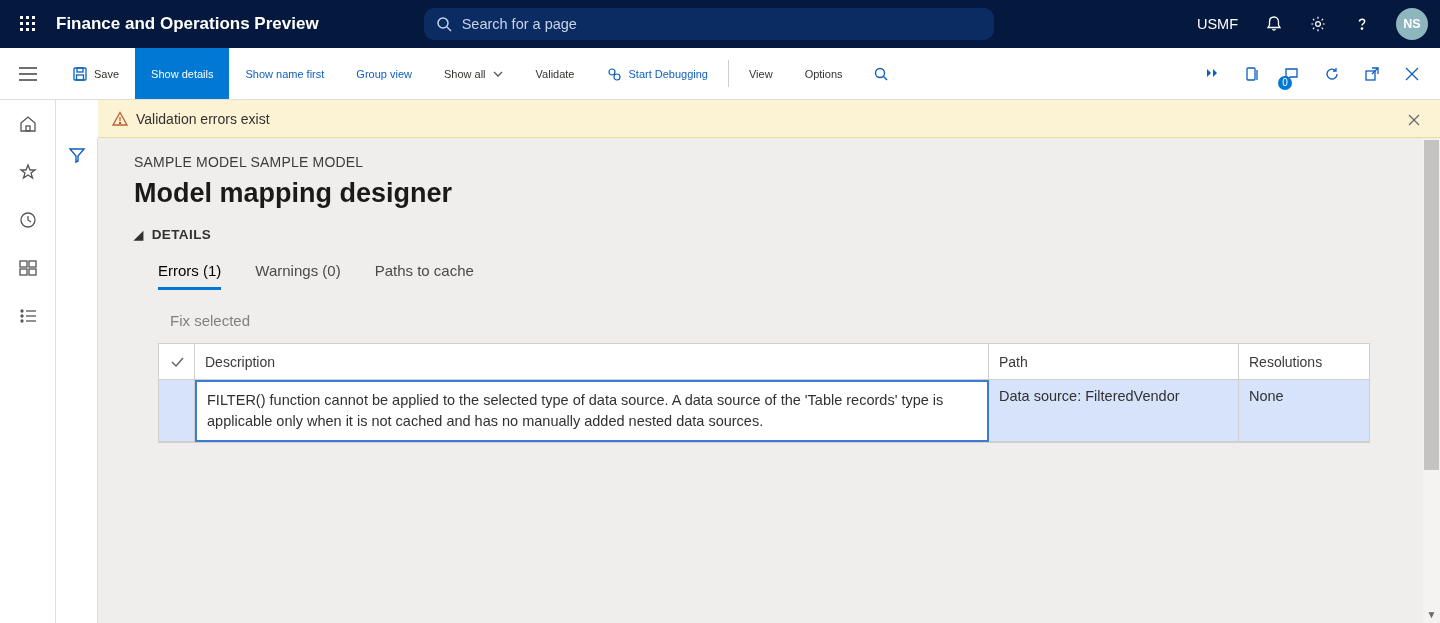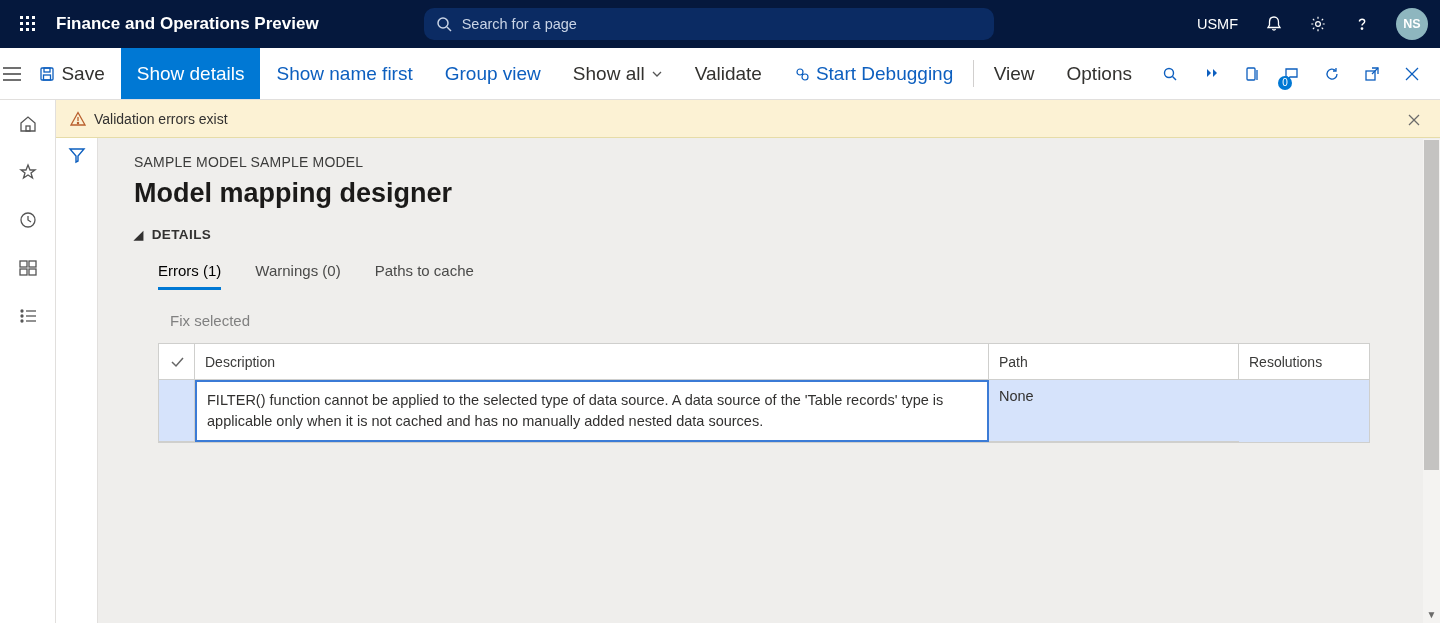--- a/index.html
+++ b/index.html
@@ -15,38 +15,38 @@
   .search svg { stroke:#c9d4e6; }
   .search span { margin-left:10px; font-size:14.5px; }
   .top-right { margin-left:auto; display:flex; align-items:center; height:100%; }
   .top-right .txt { font-size:14.5px; padding:0 14px; color:#fff; }
   .top-icon { width:44px; height:48px; display:flex; align-items:center; justify-content:center; }
   .avatar { width:32px; height:32px; border-radius:50%; background:#8eb6bf; color:#fff; font-size:12.5px; font-weight:600; display:flex; align-items:center; justify-content:center; margin:0 12px; }
 
   
   .actionbar { height:52px; border-bottom:1px solid #e1dfdd; display:flex; align-items:stretch; background:#fff; padding-left:0; }
   .nav-burger { width:56px; display:flex; align-items:center; justify-content:center; background:#fff; border:none; }
-  .ab-btn { display:flex; align-items:center; padding:0 16px; background:#fff; border:none; font-size:19px; color:#33322f; cursor:pointer; gap:6px; white-space:nowrap; }
+  .ab-btn { display:flex; align-items:center; padding:0 16px; background:#fff; border:none; font-size:11px; color:#33322f; cursor:pointer; gap:6px; white-space:nowrap; }
   .ab-btn.link { color:#0d5fbf; }
   .ab-btn.primary { background:#0078d4; color:#fff; }
   .ab-btn .ico { width:16px; height:16px; display:inline-flex; }
   .ab-sep { width:1px; background:#d1cfce; margin:12px 4px; }
   .ab-spacer { flex:1; }
   .ab-right { display:flex; align-items:center; padding-right:8px; }
   .ab-iconbtn { width:40px; display:flex; align-items:center; justify-content:center; cursor:pointer; position:relative; }
   .badge { position:absolute; top:10px; left:6px; background:#0078d4; color:#fff; border-radius:8px; font-size:10px; min-width:14px; height:14px; display:flex; align-items:center; justify-content:center; padding:0 3px; }
 
   
   .body { display:flex; height:calc(623px - 48px - 52px); }
   .rail { width:56px; border-right:1px solid #e1dfdd; background:#fff; display:flex; flex-direction:column; align-items:center; padding-top:10px; gap:20px; }
   .rail-item { width:40px; height:28px; display:flex; align-items:center; justify-content:center; cursor:pointer; }
 
   
   .content { flex:1; display:flex; flex-direction:column; position:relative; }
-  .warn-banner { height:38px; background:#fcf2d4; display:flex; align-items:center; padding:0 14px; border-bottom:1px solid #e6dca8; position:relative; }
+  .warn-banner { height:38px; background:#fcf2d4; display:flex; align-items:center; padding:0 14px; border-bottom:1px solid #e6dca8; position:relative;margin-left:42px; }
   .warn-banner svg { margin-right:8px; }
   .warn-close { position:absolute; right:10px; top:8px; width:24px; height:24px; display:flex; align-items:center; justify-content:center; cursor:pointer; }
 
   .page { flex:1; display:flex; background:#a21caf; overflow:hidden; }
   .filter-col { width:42px; background:#fff; border-right:1px solid #e1dfdd; display:flex; justify-content:center; padding-top:8px; }
   .page-inner { flex:1; background:#efeeec; padding:16px 0 0 36px; position:relative; }
   .breadcrumb { font-size:14px; color:#3c3c3b; letter-spacing:.2px; }
   .page-title { font-size:27px; font-weight:600; margin-top:8px; color:#1b1a19; }
   .details-head { display:flex; align-items:center; gap:8px; margin-top:18px; font-weight:600; font-size:13.5px; letter-spacing:.4px; }
   .details-head .tri { font-size:12px; }
@@ -311,20 +311,21 @@
                   <polyline points="2,7 6,11 13,3"></polyline>
                 </svg>
             </div>
             <div>Description</div>
             <div>Path</div>
             <div>Resolutions</div>
           </div>
           <div class="grid-row">
             <div class="checkcol"></div>
             <div class="desc-cell">FILTER() function cannot be applied to the selected type of data source. A data source of the 'Table records' type is applicable only when it is not cached and has no manually added nested data sources.</div>
+            <div>Data source: FilteredVendor</div>
             <div>None</div>
           </div>
         </div>
 
         <div class="vscroll">
           <div class="thumb"></div>
           <div class="arrow">▼</div>
         </div>
       </div>
     </div>

